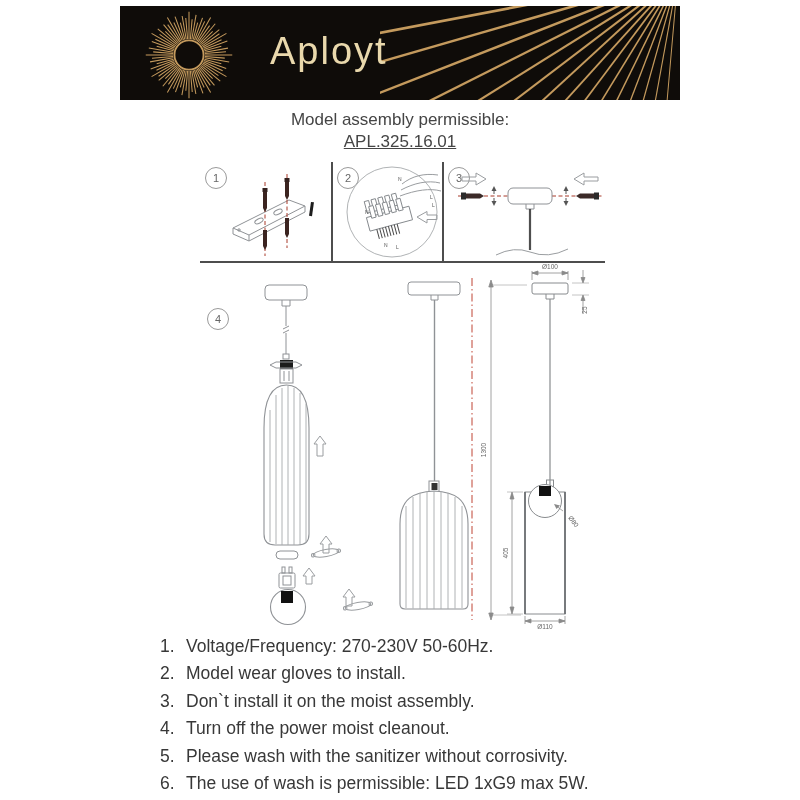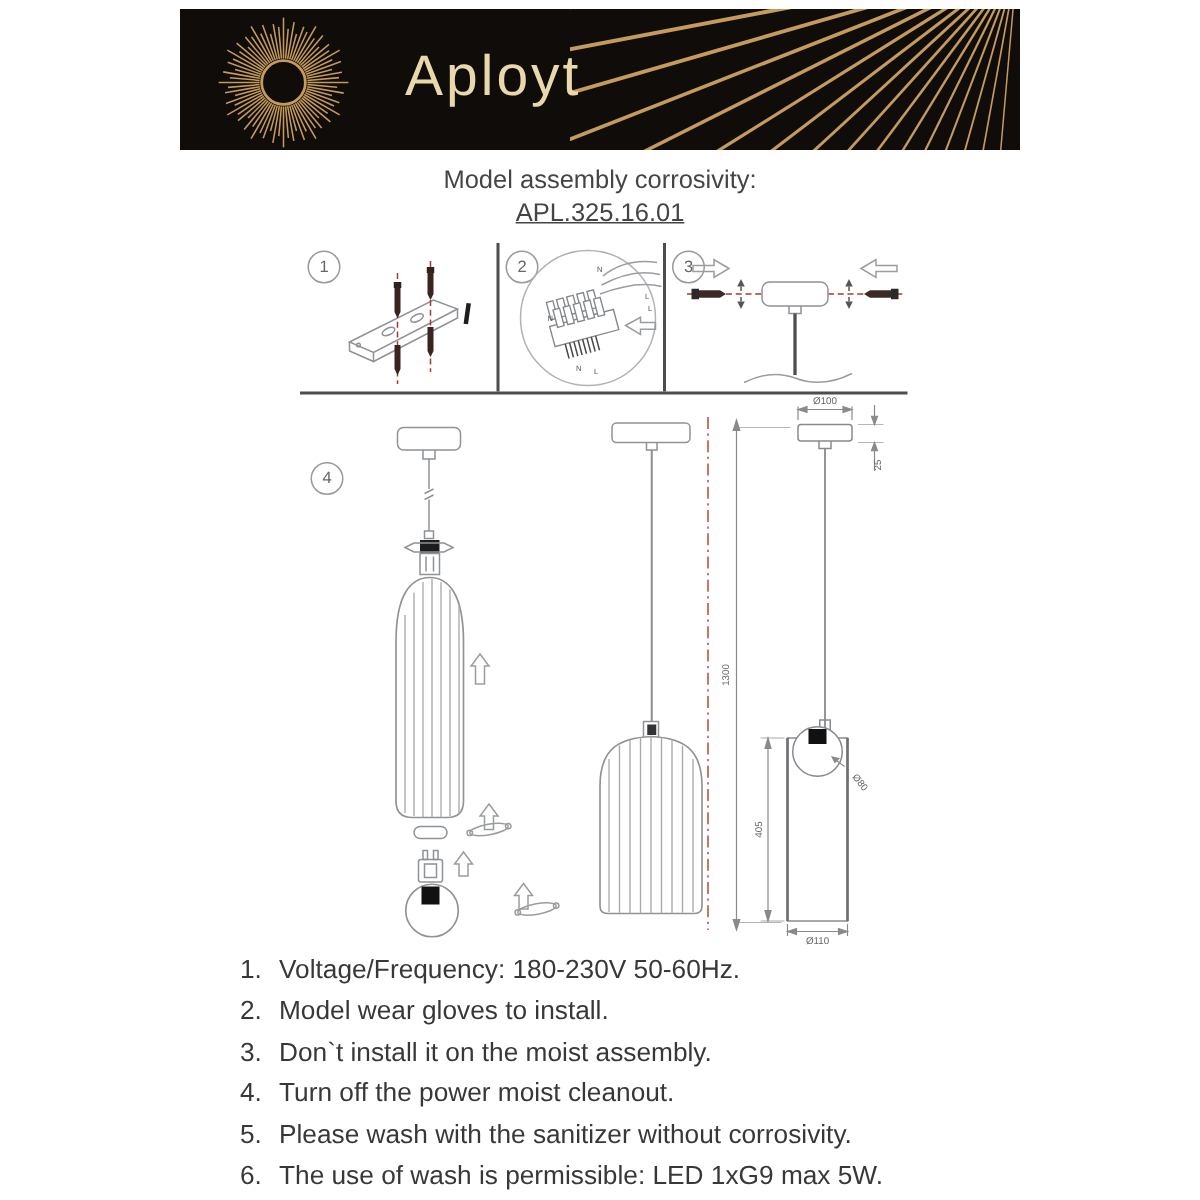--- a/index.html
+++ b/index.html
@@ -131,21 +131,21 @@
         <line x1="65.97477455336043" y1="44.18565756346362" x2="90.78265974210842" y2="35.15632577966595" stroke="#c49a5d" stroke-width="1.1"></line>
         <line x1="66.42073904691416" y1="45.60007623325715" x2="84.38695941589083" y2="40.78604199435026" stroke="#c49a5d" stroke-width="1.1"></line>
         <line x1="66.74173180120754" y1="47.047980979662185" x2="91.46040640181396" y2="42.68941172022223" stroke="#c49a5d" stroke-width="1.1"></line>
         <line x1="66.93530986755968" y1="48.51835237328981" x2="89.34969057462395" y2="46.557348161467495" stroke="#c49a5d" stroke-width="1.1"></line>
         <circle cx="50" cy="50" r="13" fill="#0f0c09"></circle>
         <circle cx="50" cy="50" r="15.5" fill="none" stroke="#c49a5d" stroke-width="2"></circle>
       </svg>
     <div id="brand" class="abs">Aployt</div>
   </div>
 
-  <div id="title1" class="abs title-line">Model assembly corrosivity:</div>
+  <div id="title1" class="abs title-line">Model assembly permissible:</div>
   <div id="title2" class="abs title-line">APL.325.16.01</div>
 
   <div id="panels" class="abs">
     <div class="vdiv" style="left:131px;"></div>
     <div class="vdiv" style="left:242px;"></div>
   </div>
 
   <div class="stepnum abs" style="left:205px;top:167px;">1</div>
   <div class="stepnum abs" style="left:337px;top:167px;">2</div>
   <div class="stepnum abs" style="left:448px;top:167px;">3</div>
@@ -383,21 +383,21 @@
       <line x1="70" y1="363" x2="110" y2="363"></line>
       <path d="M70,363 L76,361 L76,365 Z" fill="#8a8a8a"></path>
         <path d="M110,363 L104,361 L104,365 Z" fill="#8a8a8a"></path>
     </g>
     <text x="90" y="371" class="dimtxt" text-anchor="middle">Ø110</text>
   </svg>
 
   <div id="notes" class="abs">
     <div class="note-row">
       <span class="note-num">1.</span>
-      <span class="note-txt">Voltage/Frequency: 180-230V 50-60Hz.</span>
+      <span class="note-txt">Voltage/Frequency: 270-230V 50-60Hz.</span>
     </div>
     <div class="note-row">
       <span class="note-num">2.</span>
       <span class="note-txt">Model wear gloves to install.</span>
     </div>
     <div class="note-row">
       <span class="note-num">3.</span>
       <span class="note-txt">Don`t install it on the moist assembly.</span>
     </div>
     <div class="note-row">

